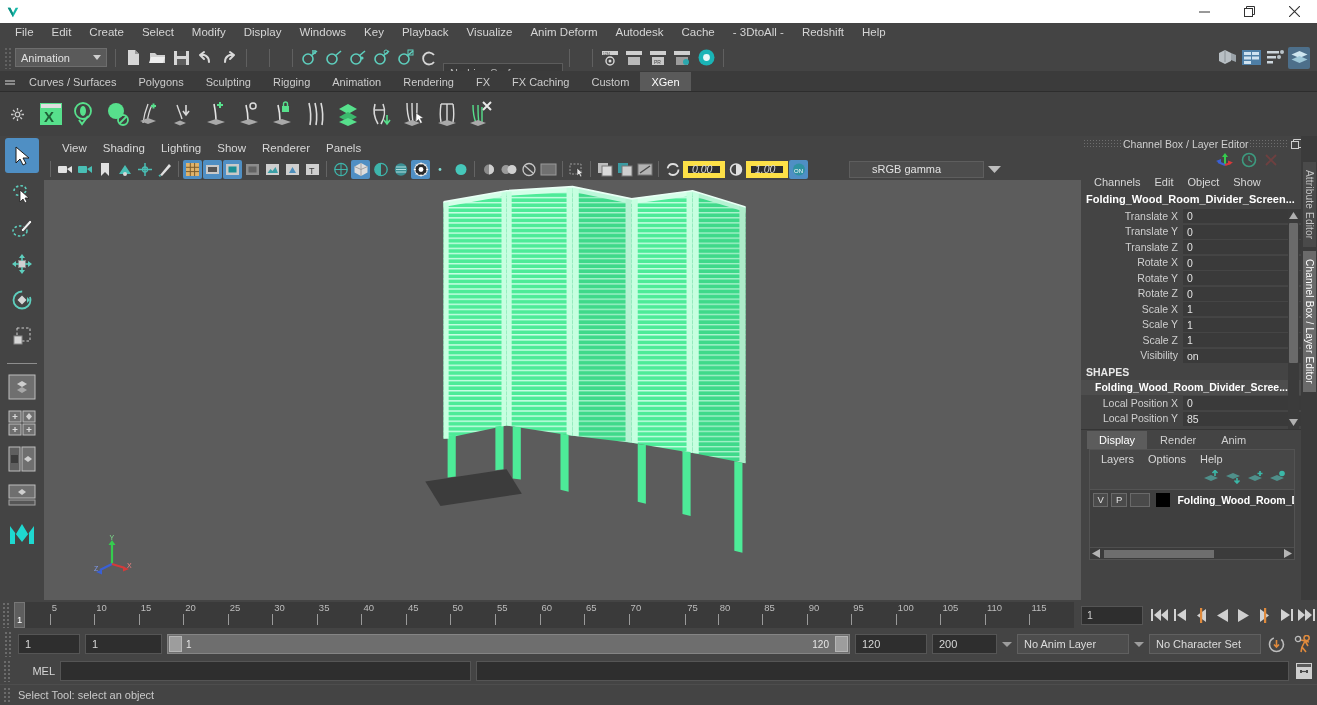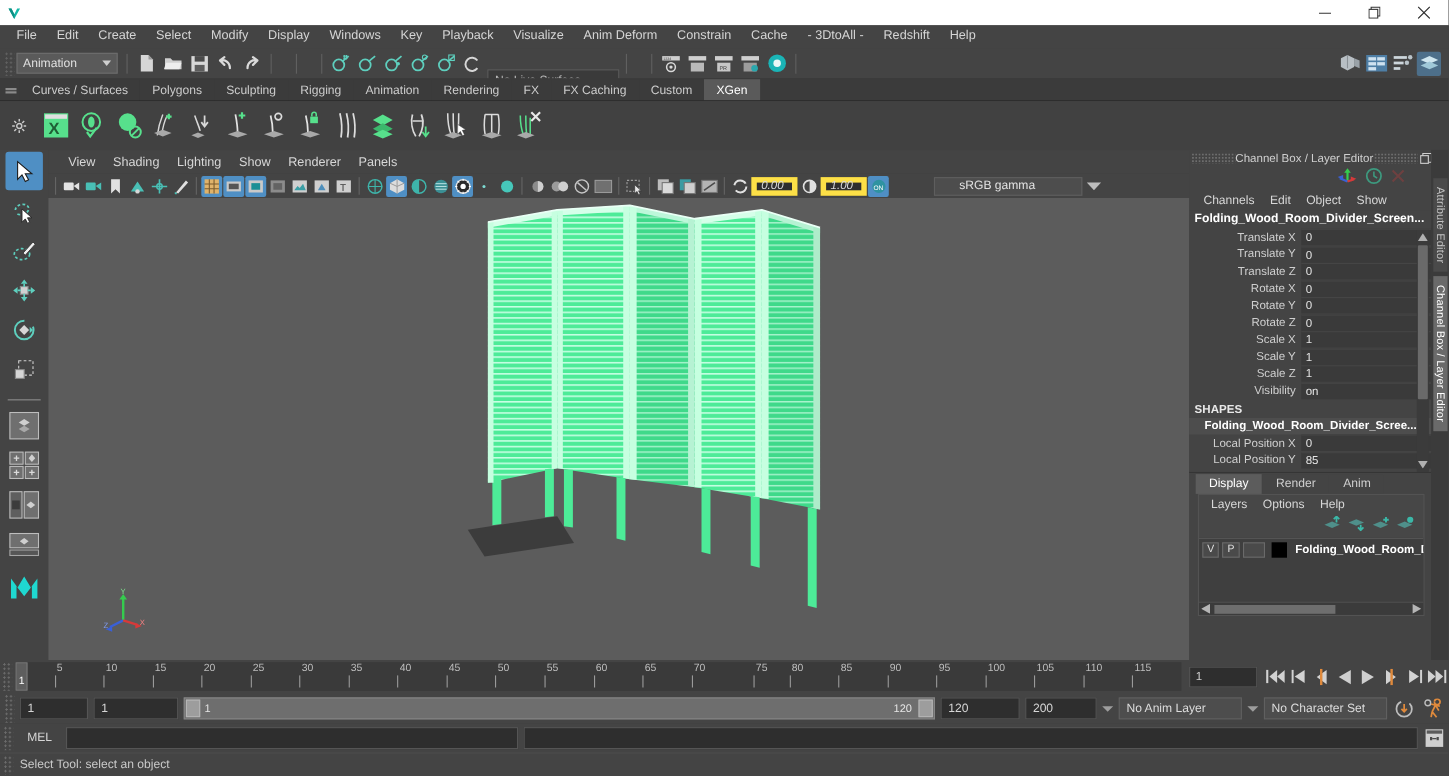--- a/index.html
+++ b/index.html
@@ -181,21 +181,21 @@
   .rb-lbl { position: absolute; font-size: 10px; color: #e6e6e6; }
   .combo { height: 20px; background: #4d4d4d; border: 1px solid #606060; color: #dcdcdc; font-size: 11px;
     display: flex; align-items: center; padding: 0 6px; flex: none; }
   .combo-arrow { width: 0; height: 0; border-left: 5px solid transparent; border-right: 5px solid transparent;
     border-top: 5px solid #9d9d9d; flex: none; }
 
   
   .melrow { height: 26px; background: #444444; display: flex; align-items: center; gap: 5px; padding: 0 3px; flex: none; }
   .mel-dots { width: 9px; height: 22px; flex: none;
     background-image: radial-gradient(circle, #6b6b6b 1px, transparent 1px); background-size: 4px 4px; }
-  .mel-lbl { font-size: 11px; color: #d6d6d6; width: 38px; text-align: center; flex: none; }
+  .mel-lbl { font-size: 11px; color: #d6d6d6; width: 38px; text-align: right; flex: none; }
   .mel-in { height: 20px; background: #2e2e2e; border: 1px solid #555; flex: none; width: 411px; }
   .mel-out { height: 20px; background: #2e2e2e; border: 1px solid #555; flex: 1; }
   .mel-btn { width: 20px; height: 20px; display: flex; align-items: center; justify-content: center; flex: none; }
 
   
   .helprow { height: 21px; background: #444444; display: flex; align-items: center; gap: 6px; padding: 0 3px; flex: none; border-top: 1px solid #4d4d4d; }
   .help-dots { width: 9px; height: 17px; flex: none;
     background-image: radial-gradient(circle, #6b6b6b 1px, transparent 1px); background-size: 4px 4px; }
   .help-text { font-size: 11px; color: #c9c9c9; }
 </style>
@@ -234,21 +234,21 @@
     <div class="menu-item">Edit</div>
     <div class="menu-item">Create</div>
     <div class="menu-item">Select</div>
     <div class="menu-item">Modify</div>
     <div class="menu-item">Display</div>
     <div class="menu-item">Windows</div>
     <div class="menu-item">Key</div>
     <div class="menu-item">Playback</div>
     <div class="menu-item">Visualize</div>
     <div class="menu-item">Anim Deform</div>
-    <div class="menu-item">Constrain</div>
+    <div class="menu-item">Autodesk</div>
     <div class="menu-item">Cache</div>
     <div class="menu-item">- 3DtoAll -</div>
     <div class="menu-item">Redshift</div>
     <div class="menu-item">Help</div>
   </div>
 
   <div class="statusline">
     <div class="drag-dots"></div>
     <div class="mode-select">
       <span>Animation</span>

